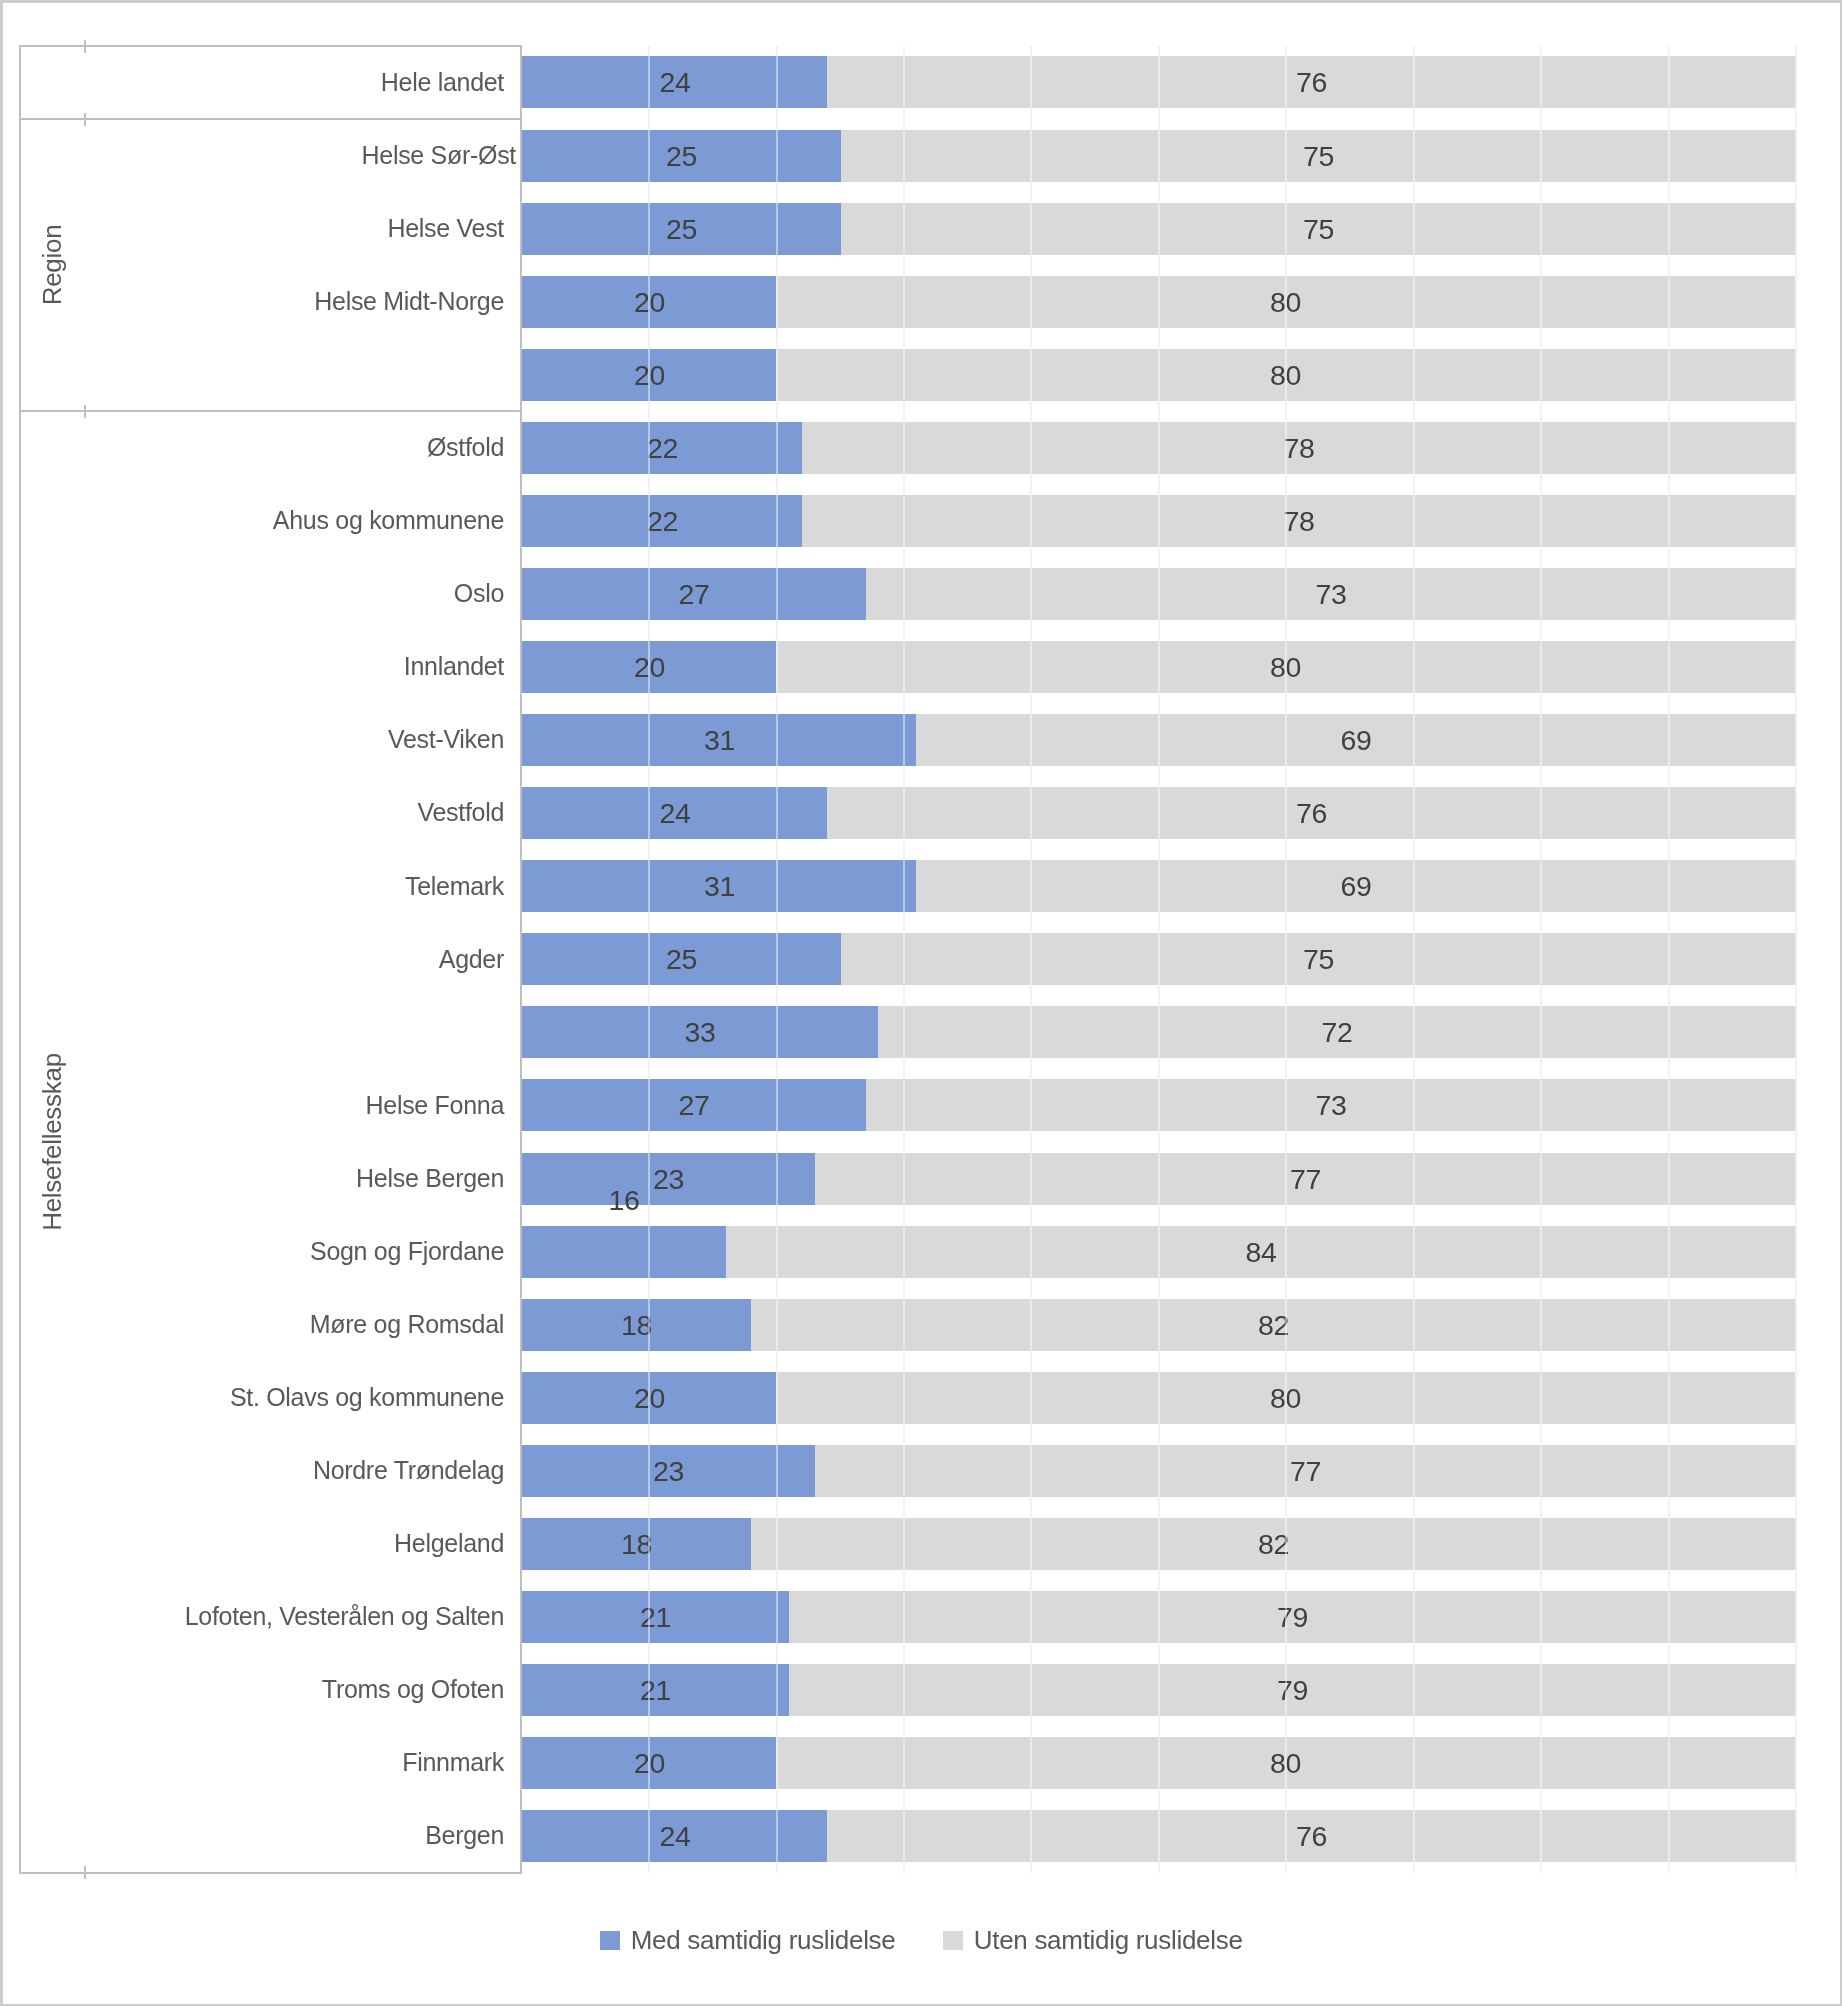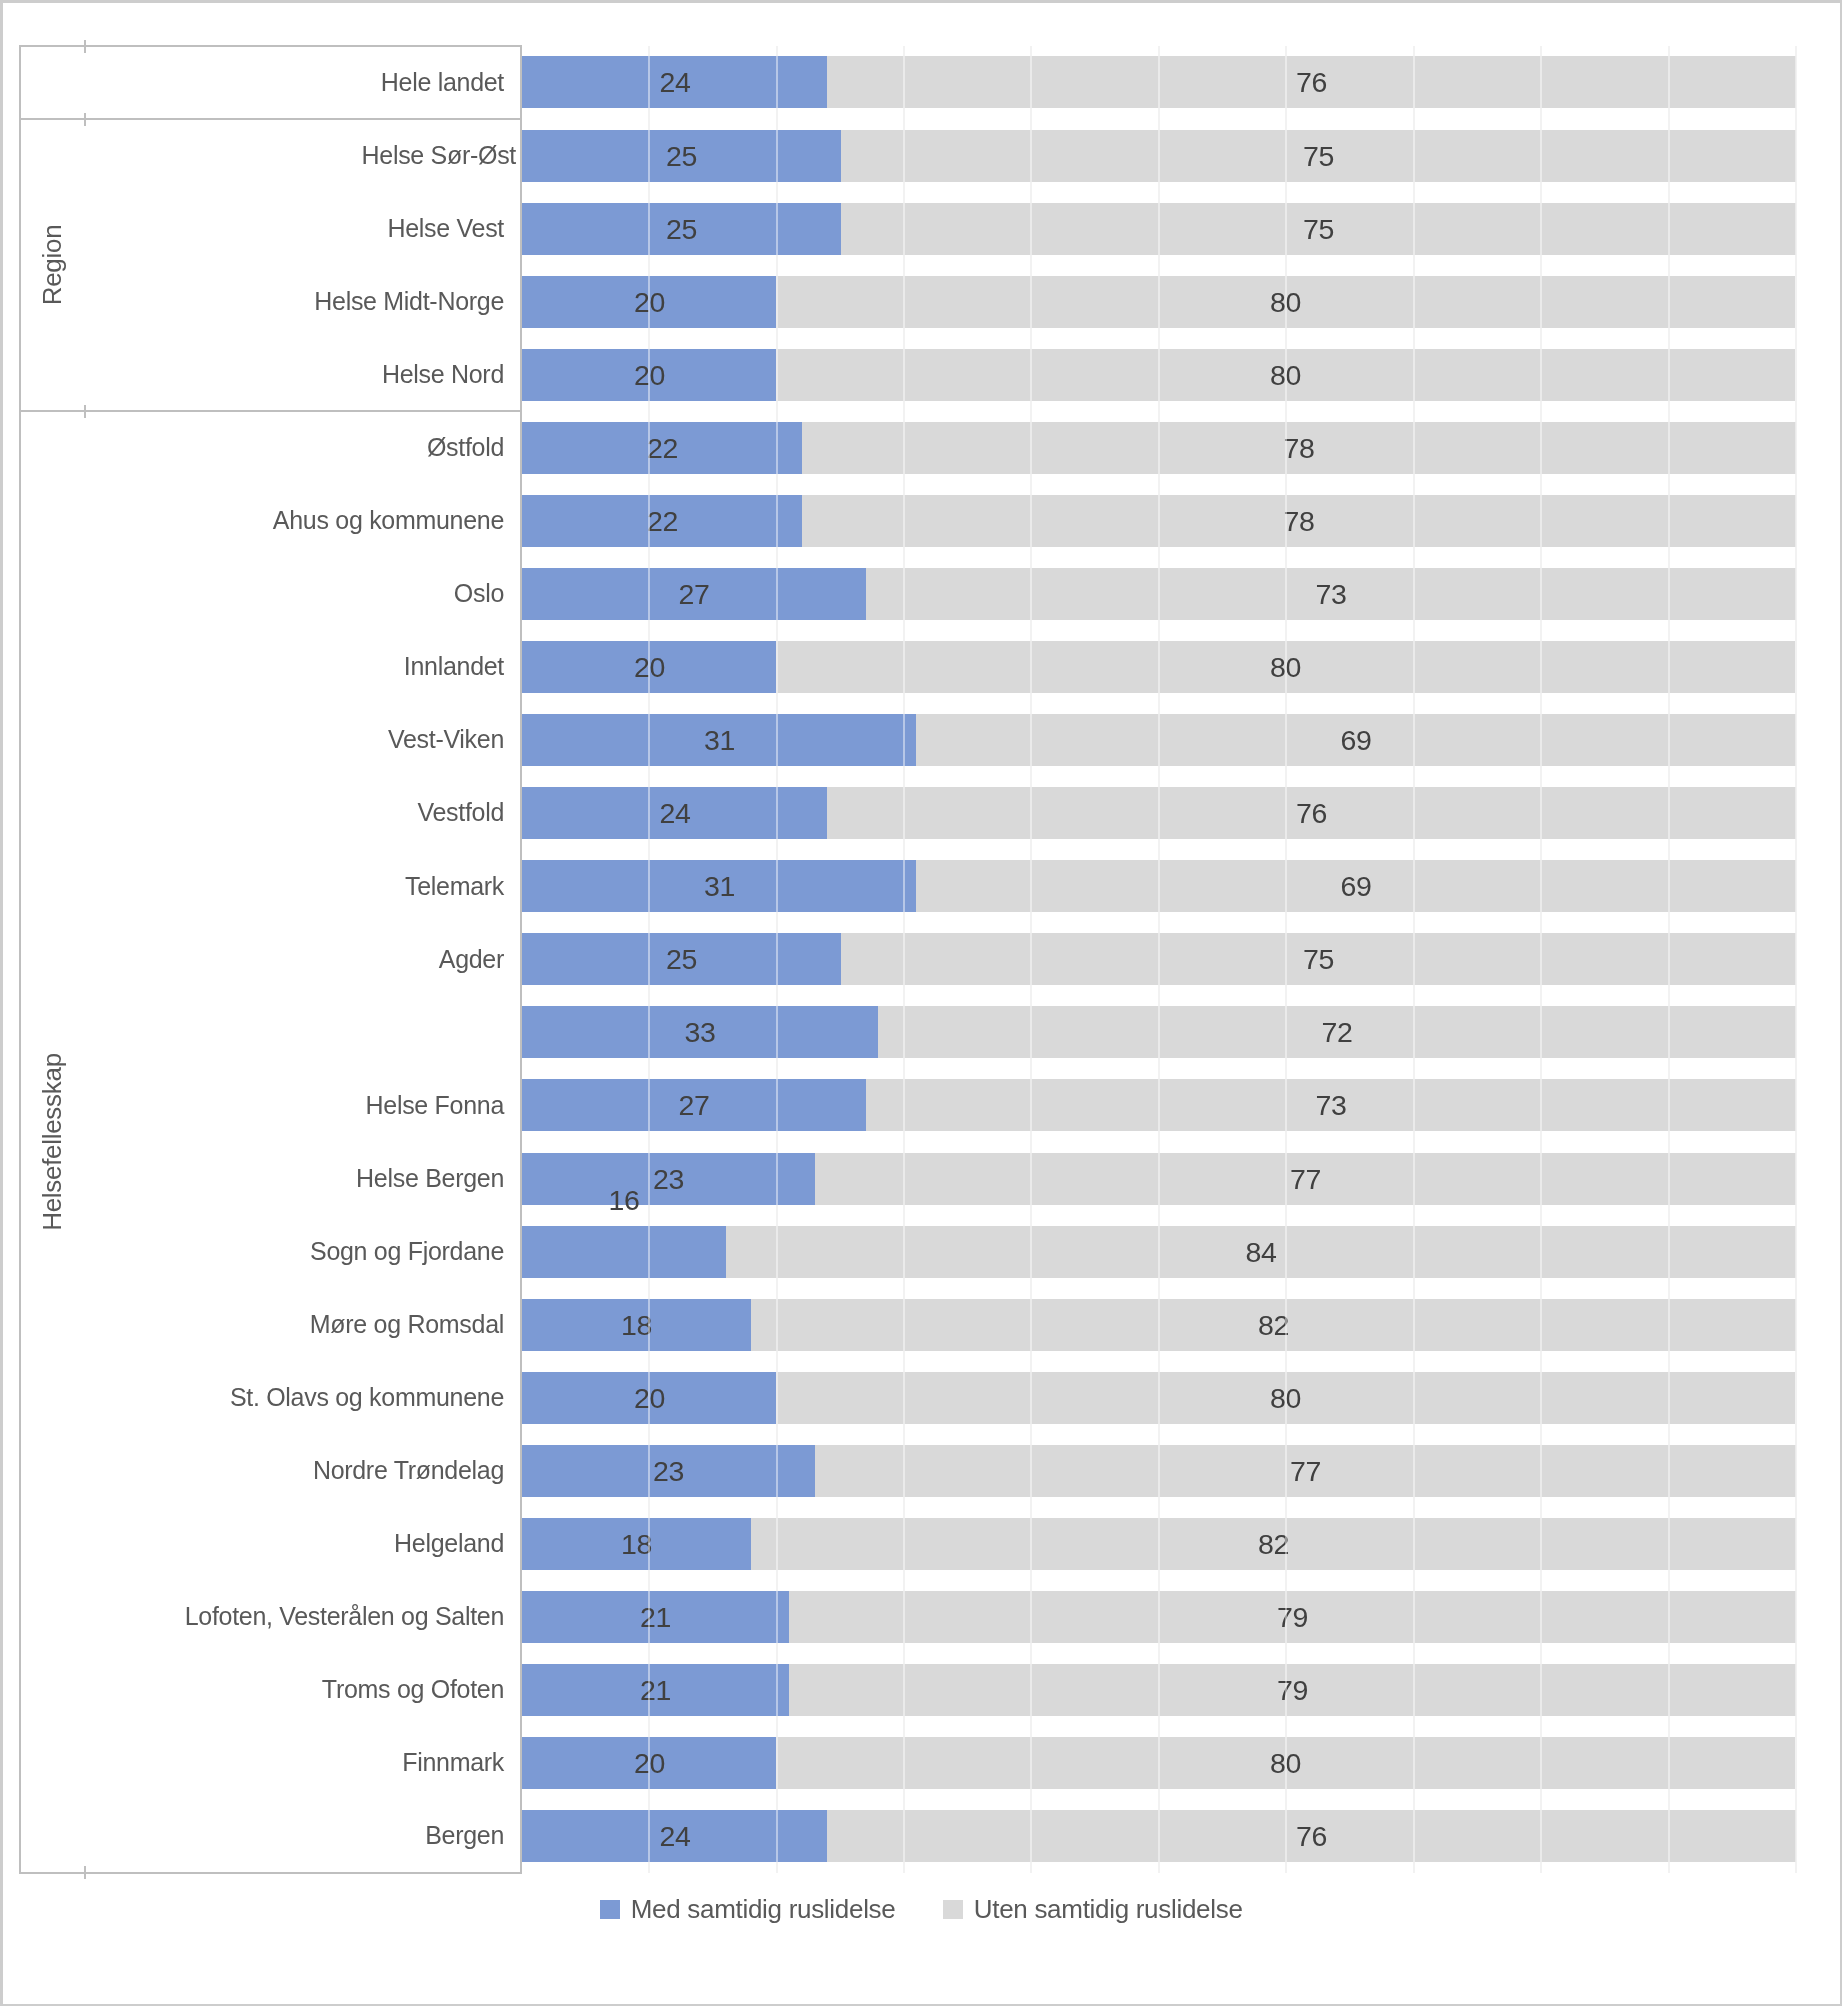--- a/index.html
+++ b/index.html
@@ -34,37 +34,36 @@
     position:absolute;
     font-size:26px;color:#595959;
     letter-spacing:-0.3px;
     white-space:nowrap;
     transform:translate(-50%,-50%) rotate(-90deg);
     z-index:2;
   }
   .axis-line{position:absolute;background:#bfbfbf;z-index:4;}
   .legend{
     position:absolute;left:0;width:100%;
-    display:flex;justify-content:center;align-items:flex-start;
+    display:flex;justify-content:center;align-items:flex-end;
     gap:48px;z-index:2;
   }
   .legend-item{display:flex;align-items:center;gap:10.7px;}
   .legend-swatch{width:19.6px;height:19.6px;}
   .legend-text{font-size:26px;color:#595959;letter-spacing:-0.3px;}
 </style>
 </head>
 <body>
 
 <div class="figure">
   <div id="axis-box" class="abs" style="left:0;top:0;width:519px;height:2007px;">
       <div class="cat-label" style="left: 89px; top: 43px; width: 412px; line-height: 73px;">Hele landet</div>
       <div class="cat-label" style="left: 101px; top: 116px; width: 412px; line-height: 73px;">Helse Sør-Øst</div>
       <div class="cat-label" style="left: 89px; top: 189px; width: 412px; line-height: 73px;">Helse Vest</div>
       <div class="cat-label" style="left: 89px; top: 262px; width: 412px; line-height: 73px;">Helse Midt-Norge</div>
-      <div class="cat-label" style="left: 89px; top: 335px; width: 412px; line-height: 73px;">Helse Nord</div>
       <div class="cat-label" style="left: 89px; top: 408px; width: 412px; line-height: 73px;">Østfold</div>
       <div class="cat-label" style="left: 89px; top: 481px; width: 412px; line-height: 73px;">Ahus og kommunene</div>
       <div class="cat-label" style="left: 89px; top: 554px; width: 412px; line-height: 73px;">Oslo</div>
       <div class="cat-label" style="left: 89px; top: 627px; width: 412px; line-height: 73px;">Innlandet</div>
       <div class="cat-label" style="left: 89px; top: 700px; width: 412px; line-height: 73px;">Vest-Viken</div>
       <div class="cat-label" style="left: 89px; top: 773px; width: 412px; line-height: 73px;">Vestfold</div>
       <div class="cat-label" style="left: 89px; top: 847px; width: 412px; line-height: 73px;">Telemark</div>
       <div class="cat-label" style="left: 89px; top: 920px; width: 412px; line-height: 73px;">Agder</div>
       <div class="cat-label" style="left: 89px; top: 1066px; width: 412px; line-height: 73px;">Helse Fonna</div>
       <div class="cat-label" style="left: 89px; top: 1139px; width: 412px; line-height: 73px;">Helse Bergen</div>

